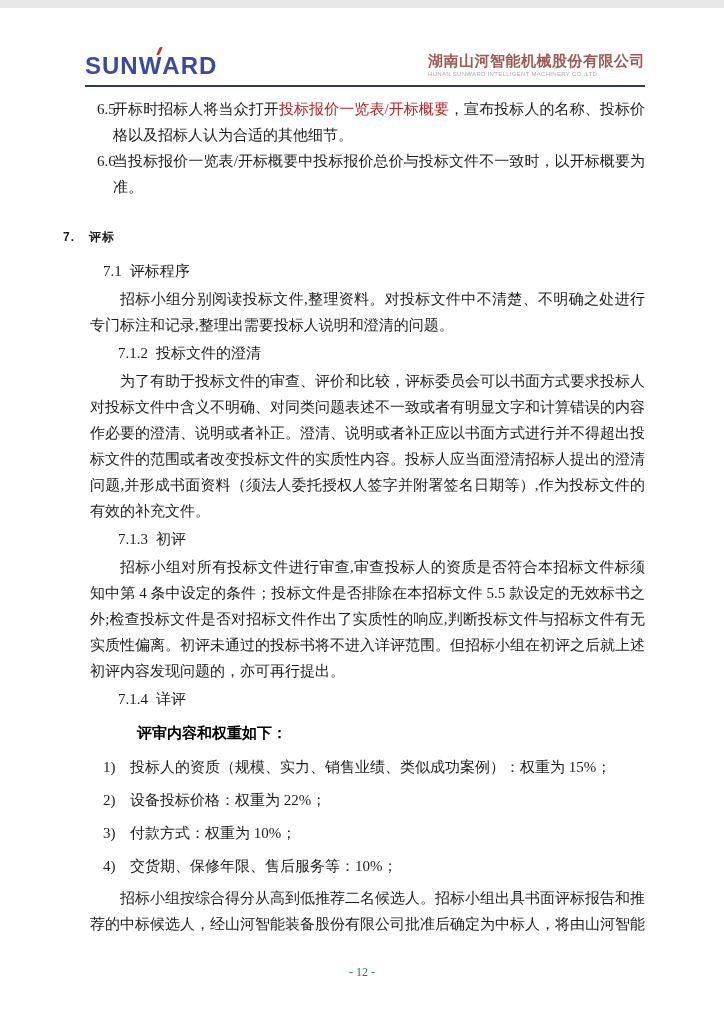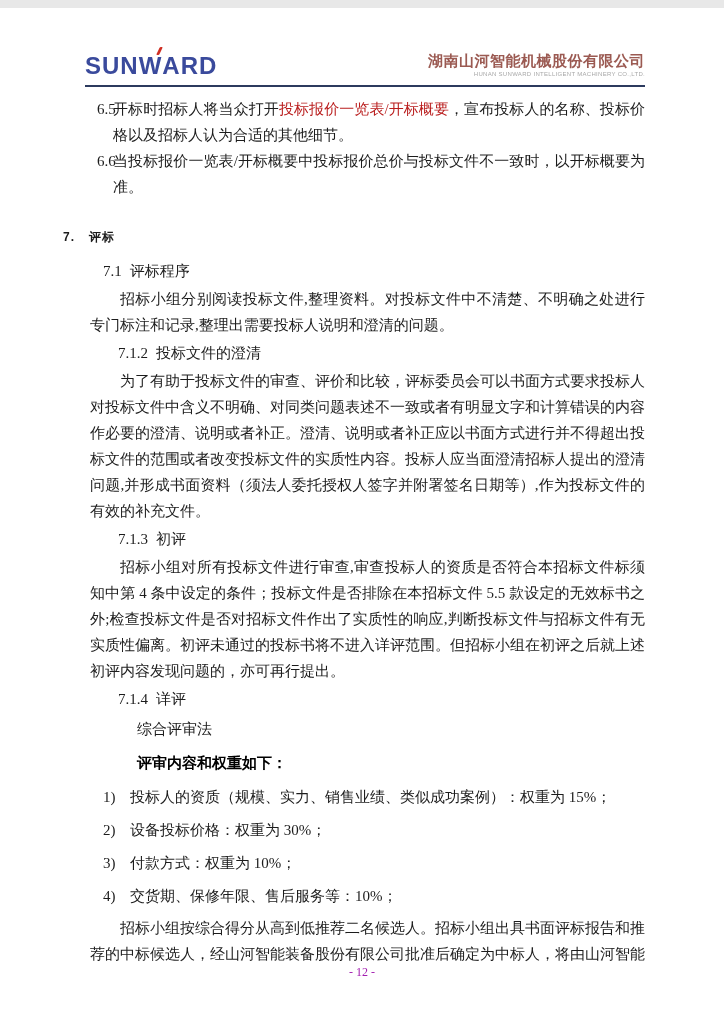--- a/index.html
+++ b/index.html
@@ -23,21 +23,21 @@
     font-weight:bold;font-size:24px;letter-spacing:1px;
     color:#3a4a9c;line-height:1;
   }
   .logo .w{position:relative;display:inline-block;}
   .logo-accent{
     position:absolute;top:-7px;right:1px;
     width:3px;height:8px;background:#cf2e22;
     transform:skewX(-25deg);border-radius:1px;
     display:inline-block;
   }
-  .company{text-align:right;line-height:1.15;}
+  .company{text-align:left;line-height:1.15;}
   .company-cn{
     color:#9b5a52;font-weight:bold;font-size:15px;
     font-family:"Liberation Sans","DejaVu Sans",sans-serif;
     letter-spacing:0.5px;
   }
   .company-en{
     color:#a8a8a8;font-size:6px;
     font-family:"Liberation Sans","DejaVu Sans",sans-serif;
     letter-spacing:0.3px;margin-top:2px;
   }
@@ -73,21 +73,21 @@
   }
   .criterion{
     margin-left:18px;margin-top:7px;
     padding-left:27px;position:relative;
   }
   .criterion .num{position:absolute;left:0;top:0;}
   .closing{margin-top:6px;}
   
   .footer{
     position:absolute;bottom:52px;left:0;right:0;
-    text-align:center;font-size:12px;color:#a21caf;
+    text-align:center;font-size:12px;color:#15803d;
     font-family:"Liberation Serif","DejaVu Serif",serif;
   }
 </style>
 </head>
 <body>
 
 <div class="doc">
 
   <div class="header">
     <div class="logo">
@@ -126,28 +126,27 @@
     <div class="para">为了有助于投标文件的审查、评价和比较，评标委员会可以书面方式要求投标人对投标文件中含义不明确、对同类问题表述不一致或者有明显文字和计算错误的内容作必要的澄清、说明或者补正。澄清、说明或者补正应以书面方式进行并不得超出投标文件的范围或者改变投标文件的实质性内容。投标人应当面澄清招标人提出的澄清问题,并形成书面资料（须法人委托授权人签字并附署签名日期等）,作为投标文件的有效的补充文件。</div>
 
     <div class="h711">
       <span class="num">7.1.3</span><span>初评</span>
     </div>
     <div class="para">招标小组对所有投标文件进行审查,审查投标人的资质是否符合本招标文件标须知中第 4 条中设定的条件；投标文件是否排除在本招标文件 5.5 款设定的无效标书之外;检查投标文件是否对招标文件作出了实质性的响应,判断投标文件与招标文件有无实质性偏离。初评未通过的投标书将不进入详评范围。但招标小组在初评之后就上述初评内容发现问题的，亦可再行提出。</div>
 
     <div class="h711">
       <span class="num">7.1.4</span><span>详评</span>
     </div>
-    <div class="method">综合评审法</div>
     <div class="criteria-heading">评审内容和权重如下：</div>
 
     <div class="criterion">
       <span class="num">1)</span><span>投标人的资质（规模、实力、销售业绩、类似成功案例）：权重为 15%；</span>
     </div>
     <div class="criterion">
-      <span class="num">2)</span><span>设备投标价格：权重为 30%；</span>
+      <span class="num">2)</span><span>设备投标价格：权重为 22%；</span>
     </div>
     <div class="criterion">
       <span class="num">3)</span><span>付款方式：权重为 10%；</span>
     </div>
     <div class="criterion">
       <span class="num">4)</span><span>交货期、保修年限、售后服务等：10%；</span>
     </div>
 
     <div class="para closing">招标小组按综合得分从高到低推荐二名候选人。招标小组出具书面评标报告和推荐的中标候选人，经山河智能装备股份有限公司批准后确定为中标人，将由山河智能</div>
 

